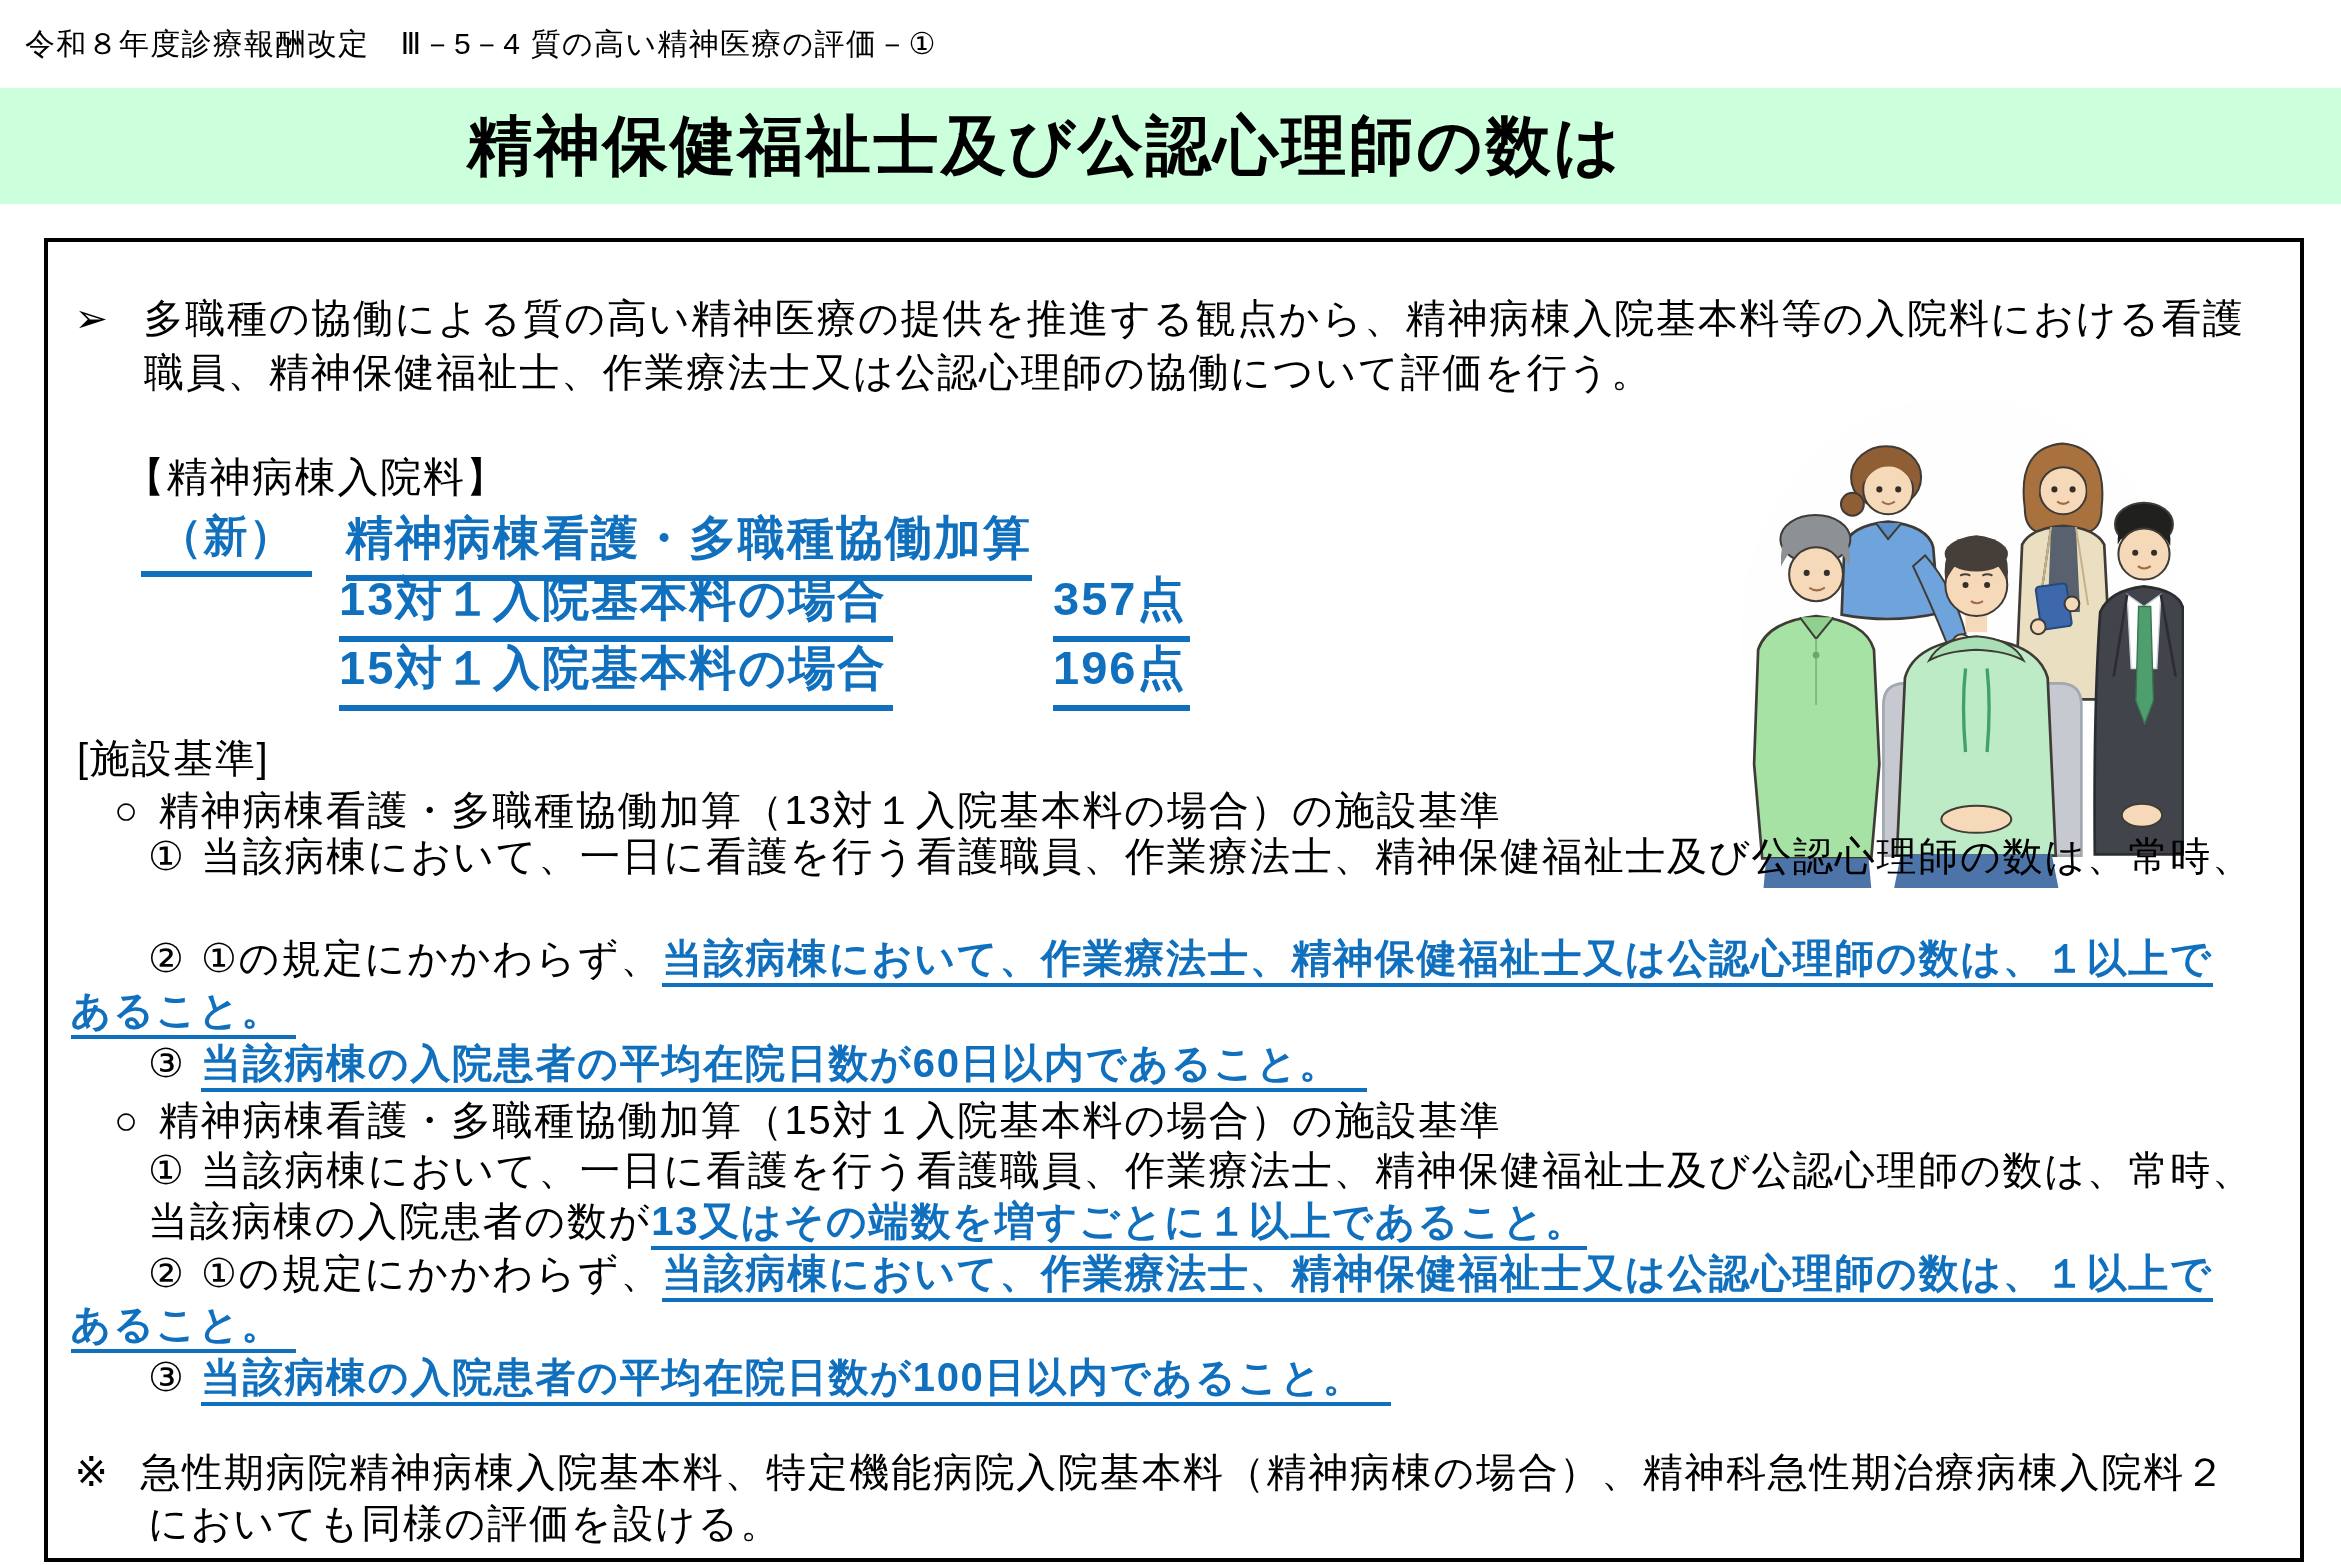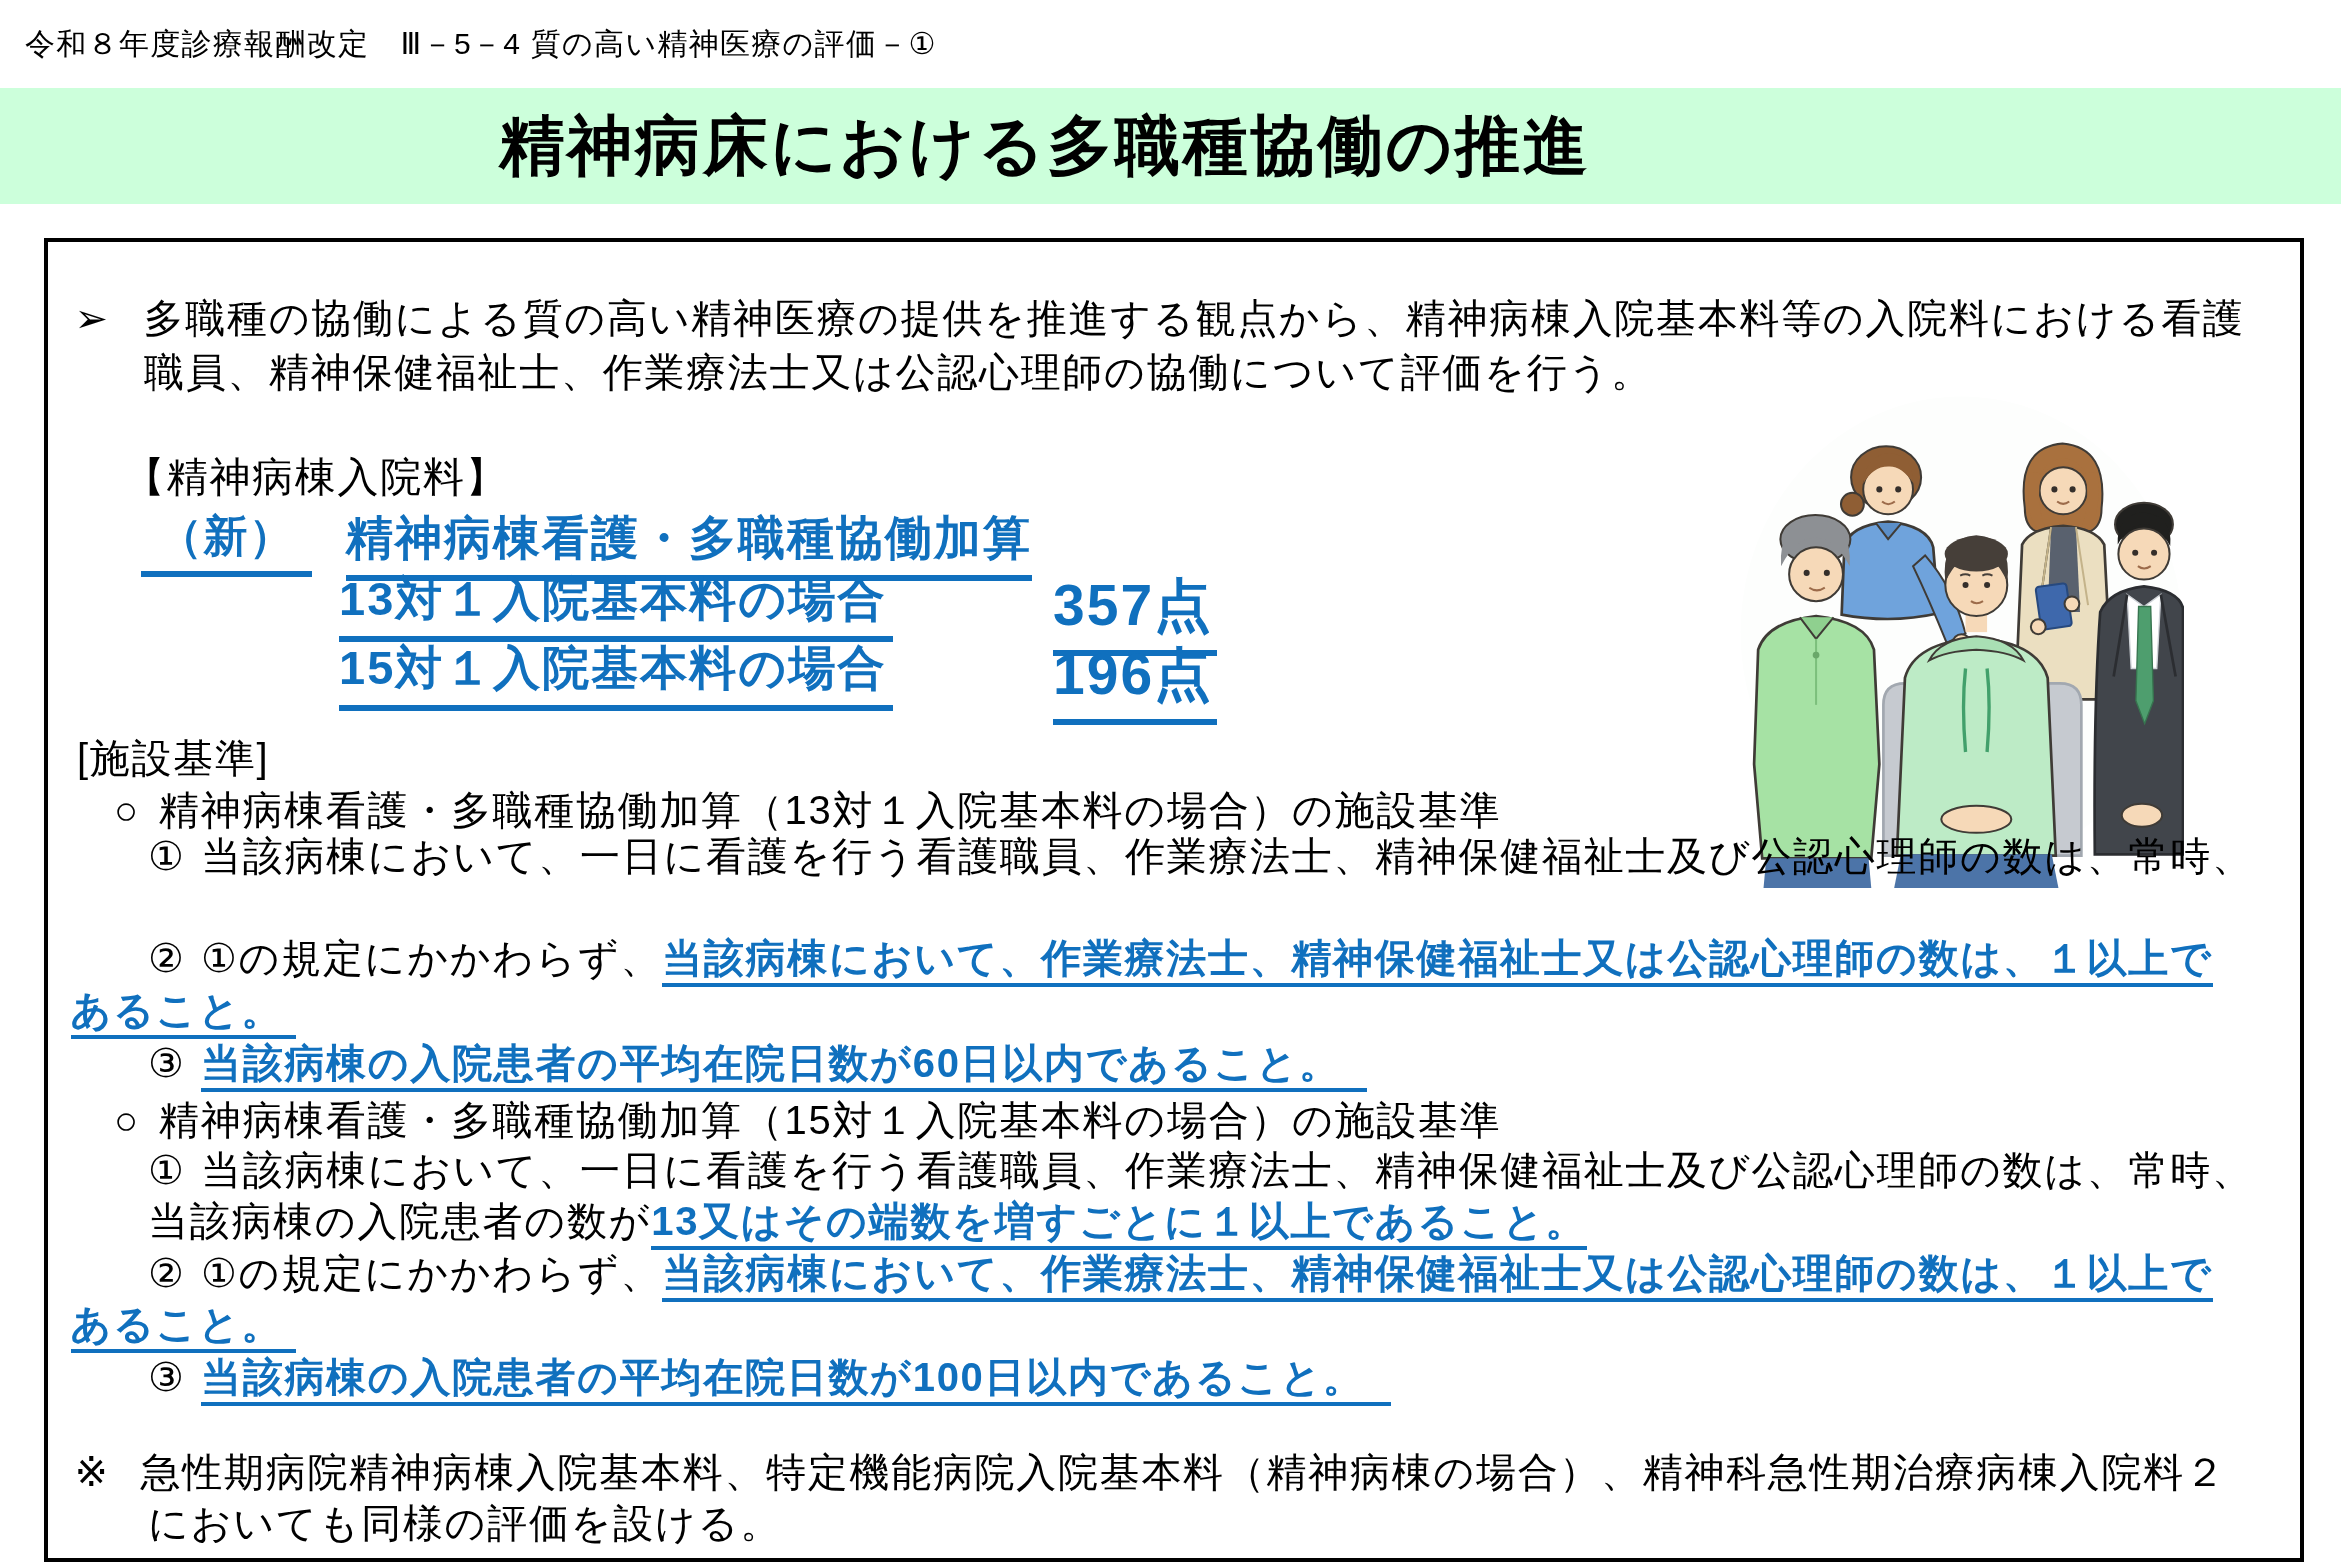--- a/index.html
+++ b/index.html
@@ -39,32 +39,32 @@
   }
   .add-name{
     position:absolute;left:298px;top:0;font-size:47px;font-weight:bold;color:#1070BE;
     padding-bottom:5.3px;border-bottom:6px solid #1070BE;letter-spacing:2px;
   }
   .fee-label{
     position:absolute;left:291px;top:0;font-size:47px;font-weight:bold;color:#1070BE;
     padding:0 6.6px 5.3px 0;border-bottom:6px solid #1070BE;letter-spacing:2px;text-align:center;
   }
   .fee-points{
-    position:absolute;left:1005px;top:0;font-size:57px;font-weight:bold;color:#1070BE;
+    position:absolute;left:1005px;top:0;font-size:47px;font-weight:bold;color:#1070BE;
     padding:0 4px 5.3px 0;border-bottom:6px solid #1070BE;letter-spacing:2px;
   }
   .illustration{position:absolute;left:1691px;top:141px;width:445px;height:505px;z-index:1;}
 </style>
 </head>
 <body>
 
 <div class="page-header">令和８年度診療報酬改定　Ⅲ－5－4 質の高い精神医療の評価－①</div>
 
 <div class="banner">
-  <div class="page-title">精神病床における多職種協働の推進</div>
+  <div class="page-title">精神保健福祉士及び公認心理師の数は</div>
 </div>
 
 <div class="content-box">
 
   <div class="line" style="left:26.6px;top:52px;"><span class="mk-circ" style="width:69px;">➢</span><span>多職種の協働による質の高い精神医療の提供を推進する観点から、精神病棟入院基本料等の入院料における看護</span></div>
   <div class="line" style="left:96px;top:106px;"><span>職員、精神保健福祉士、作業療法士又は公認心理師の協働について評価を行う。</span></div>
 
   <div class="line" style="left:76px;top:211px;font-size:41px;">【精神病棟入院料】</div>
 
   <div class="fee-line" style="left:0;top:265px;width:100%;height:60px;">

